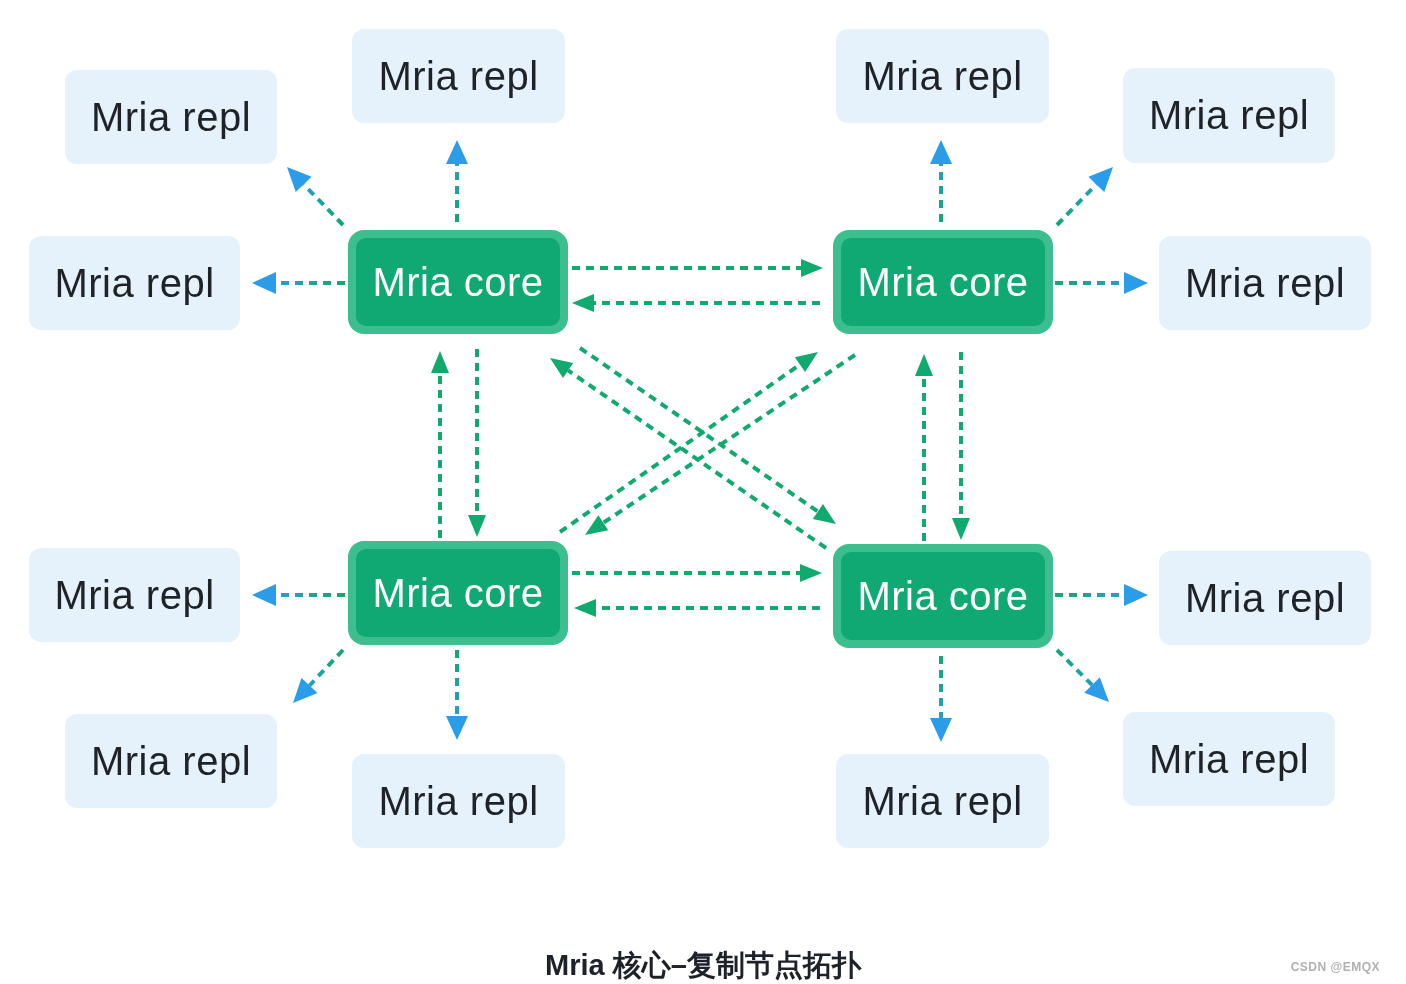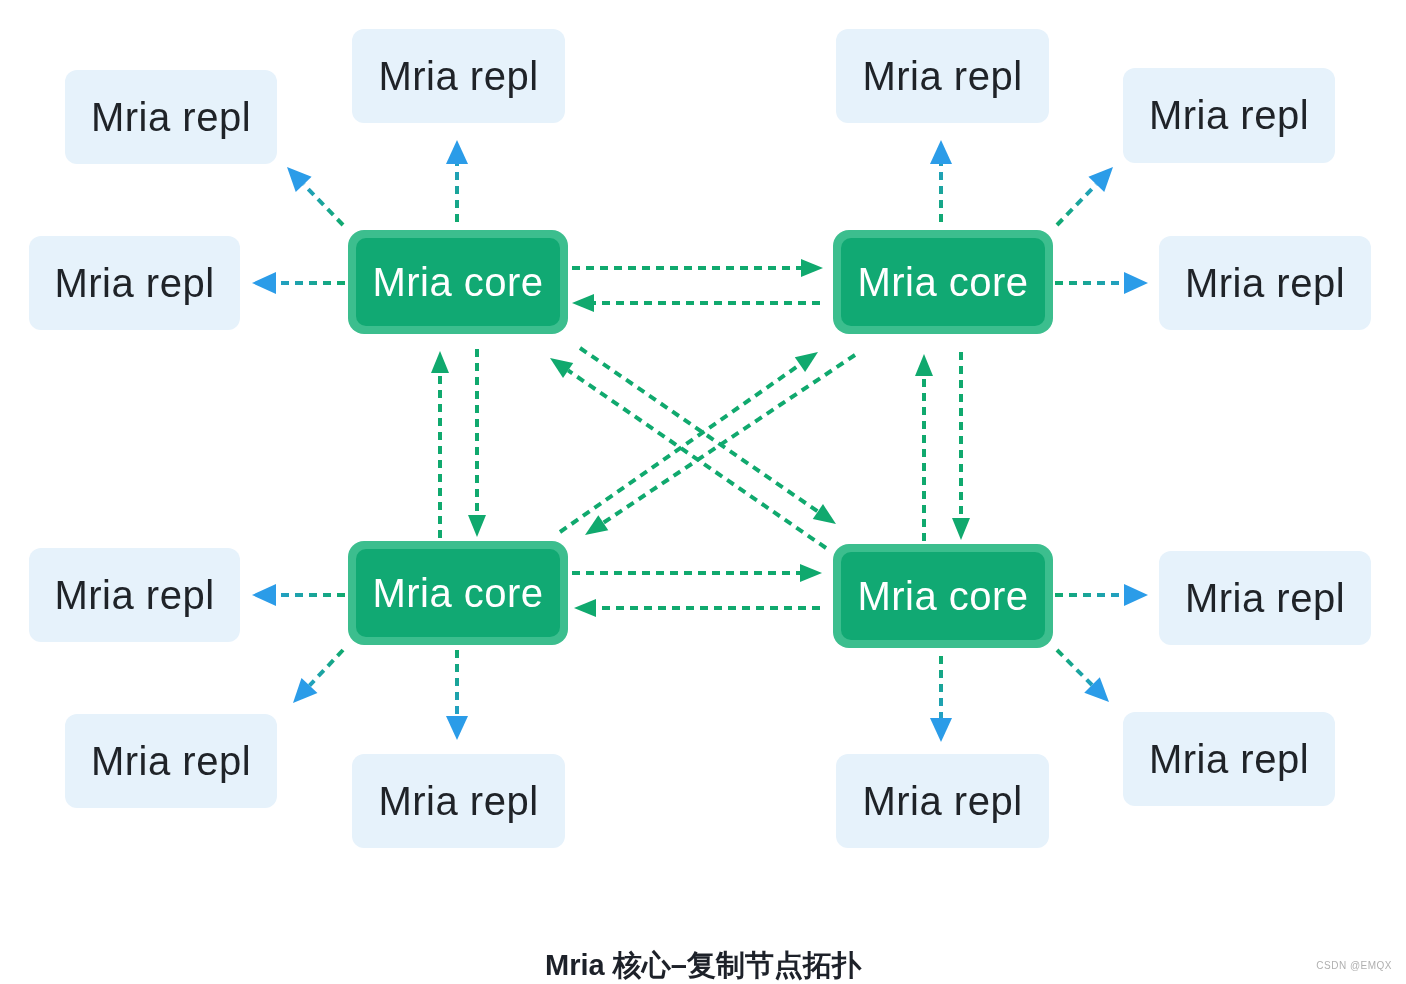--- a/index.html
+++ b/index.html
@@ -25,22 +25,22 @@
     width:100%;height:100%;background:var(--core-front);
     border-radius:10px;display:flex;align-items:center;justify-content:center;
     color:#ffffff;
     text-align:right;
   }
   .caption{
     position:absolute;left:0;top:910px;width:1406px;text-align:center;
     font-size:29px;font-weight:bold;color:#1d2129;margin-top:36px;
   }
   .watermark{
-    position:absolute;right:14px;top:960px;
-    font-size:10px;color:#b0b0b0;letter-spacing:.5px;
+    position:absolute;right:26px;top:960px;
+    font-size:12px;color:#b0b0b0;letter-spacing:.5px;font-weight:bold;
   }
 </style>
 </head>
 <body>
 
 <div class="canvas">
   <svg id="edges" width="1406" height="984" viewBox="0 0 1406 984" xmlns="http://www.w3.org/2000/svg">
       <defs>
         <linearGradient id="eg12" gradientUnits="userSpaceOnUse" x1="457" y1="222" x2="457" y2="140">
           <stop offset="0" stop-color="#10a96e"></stop>

